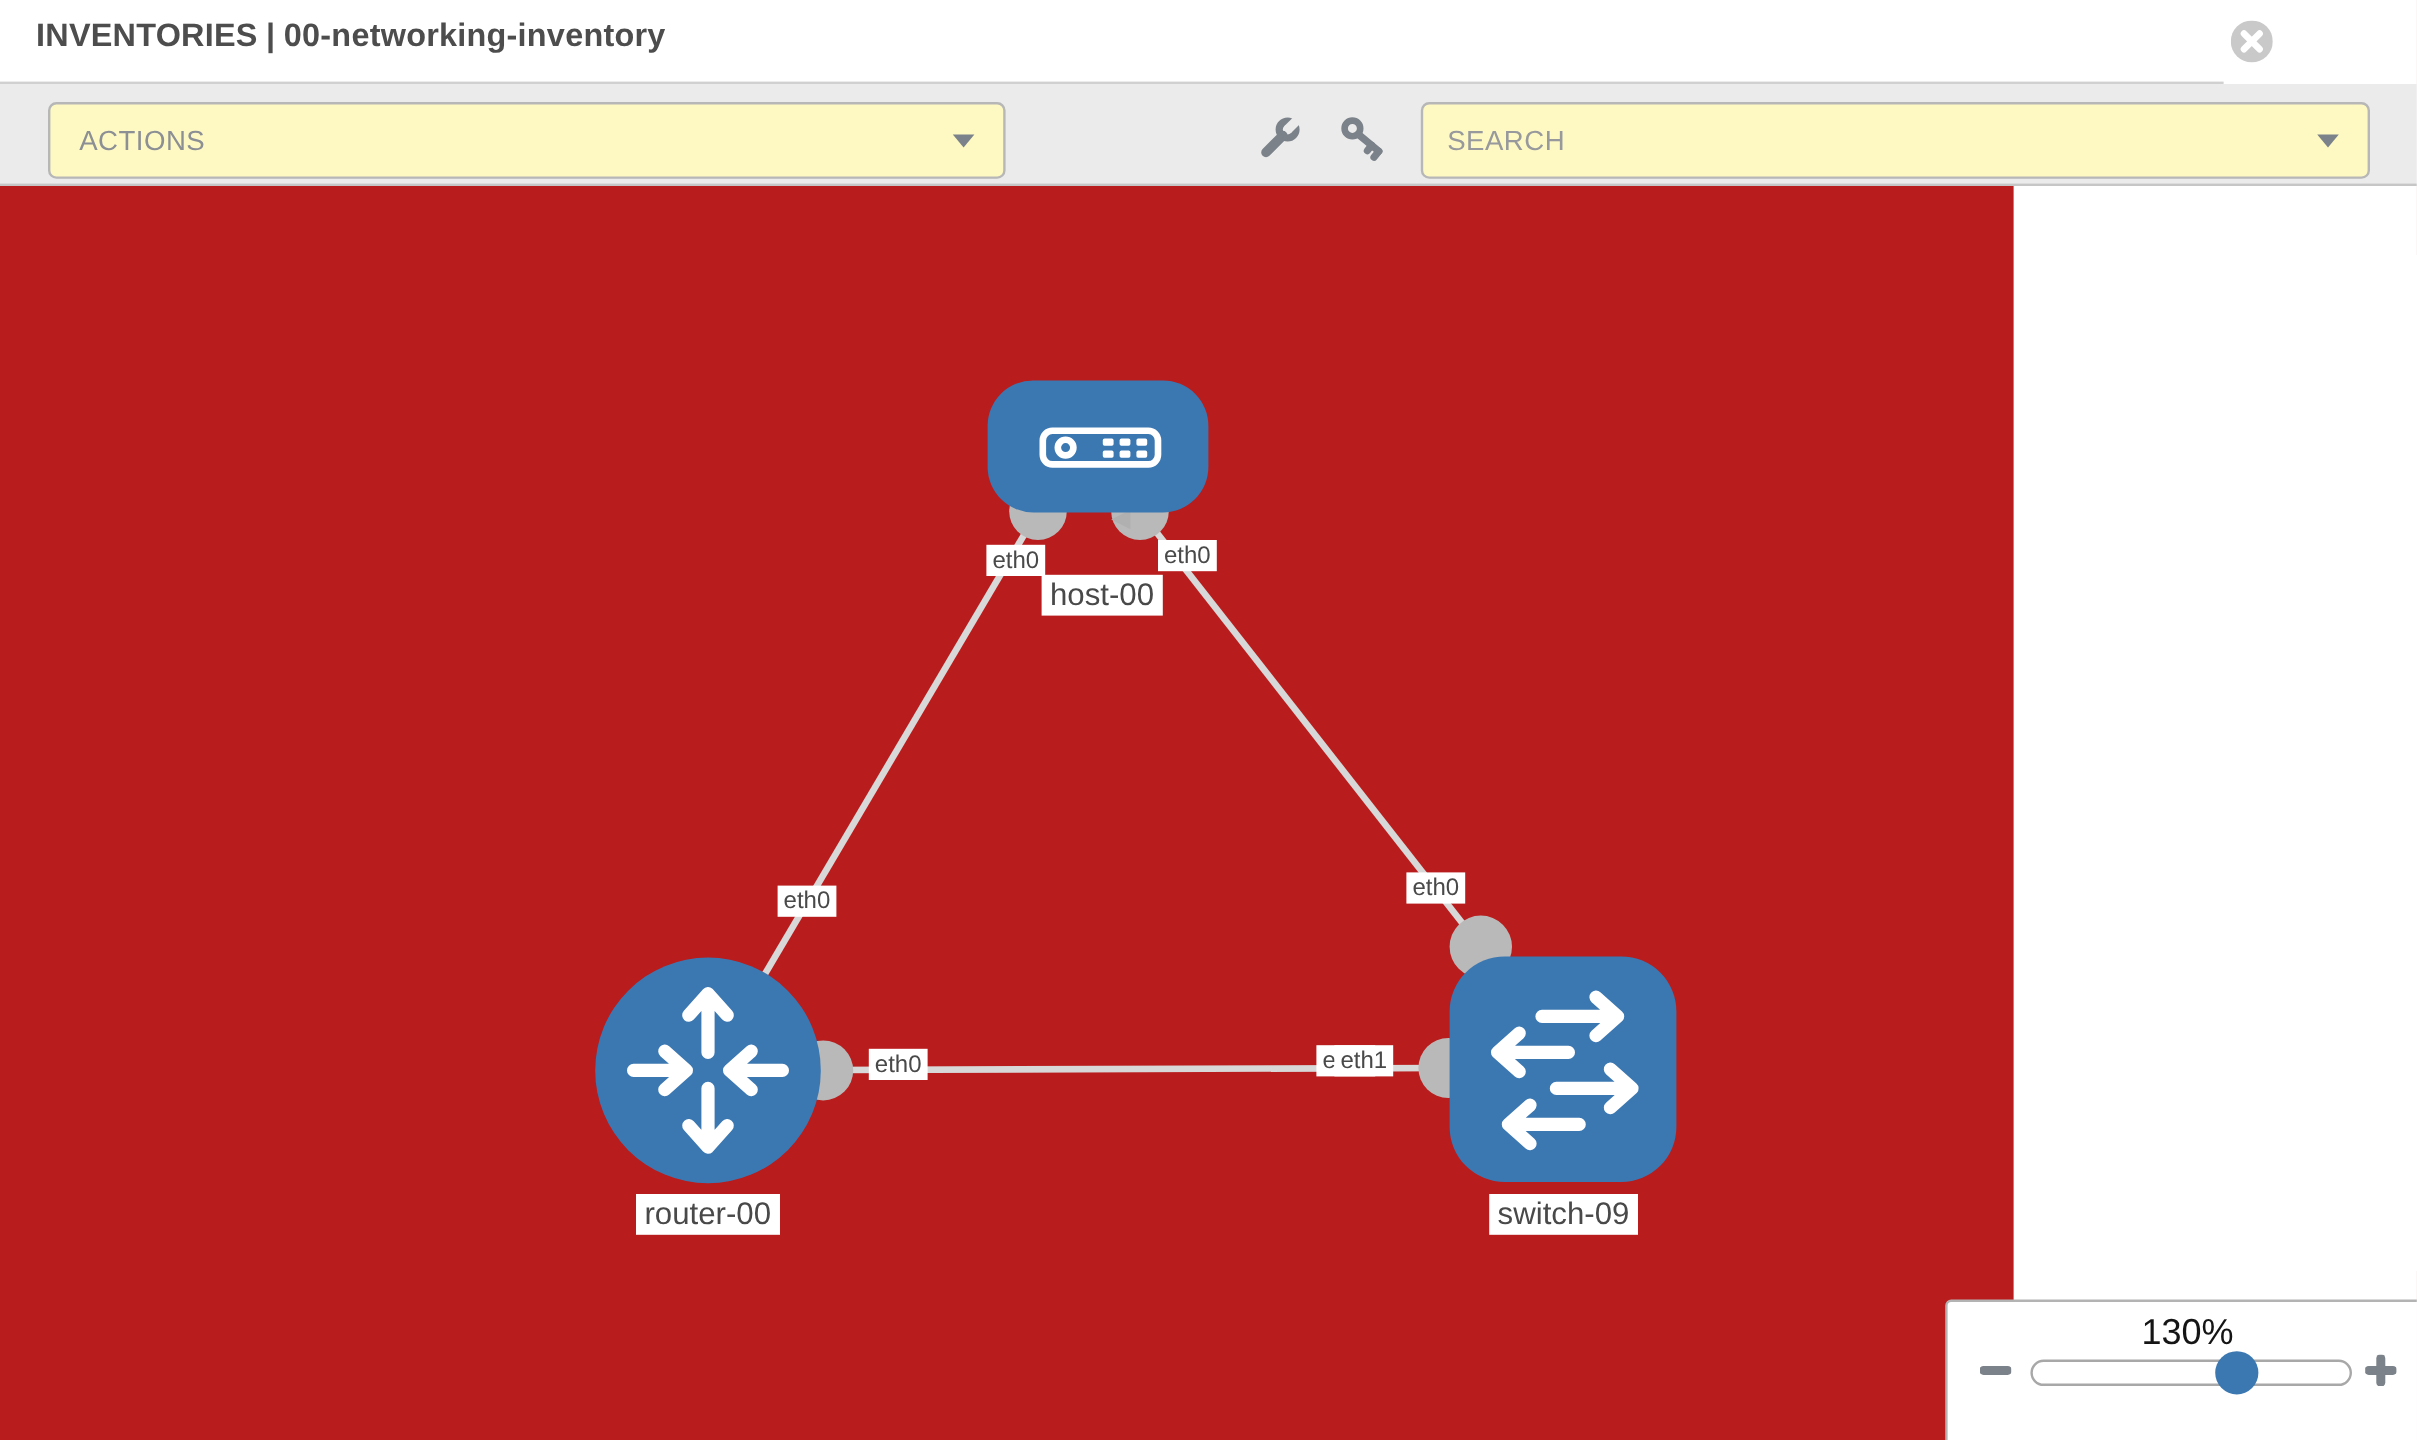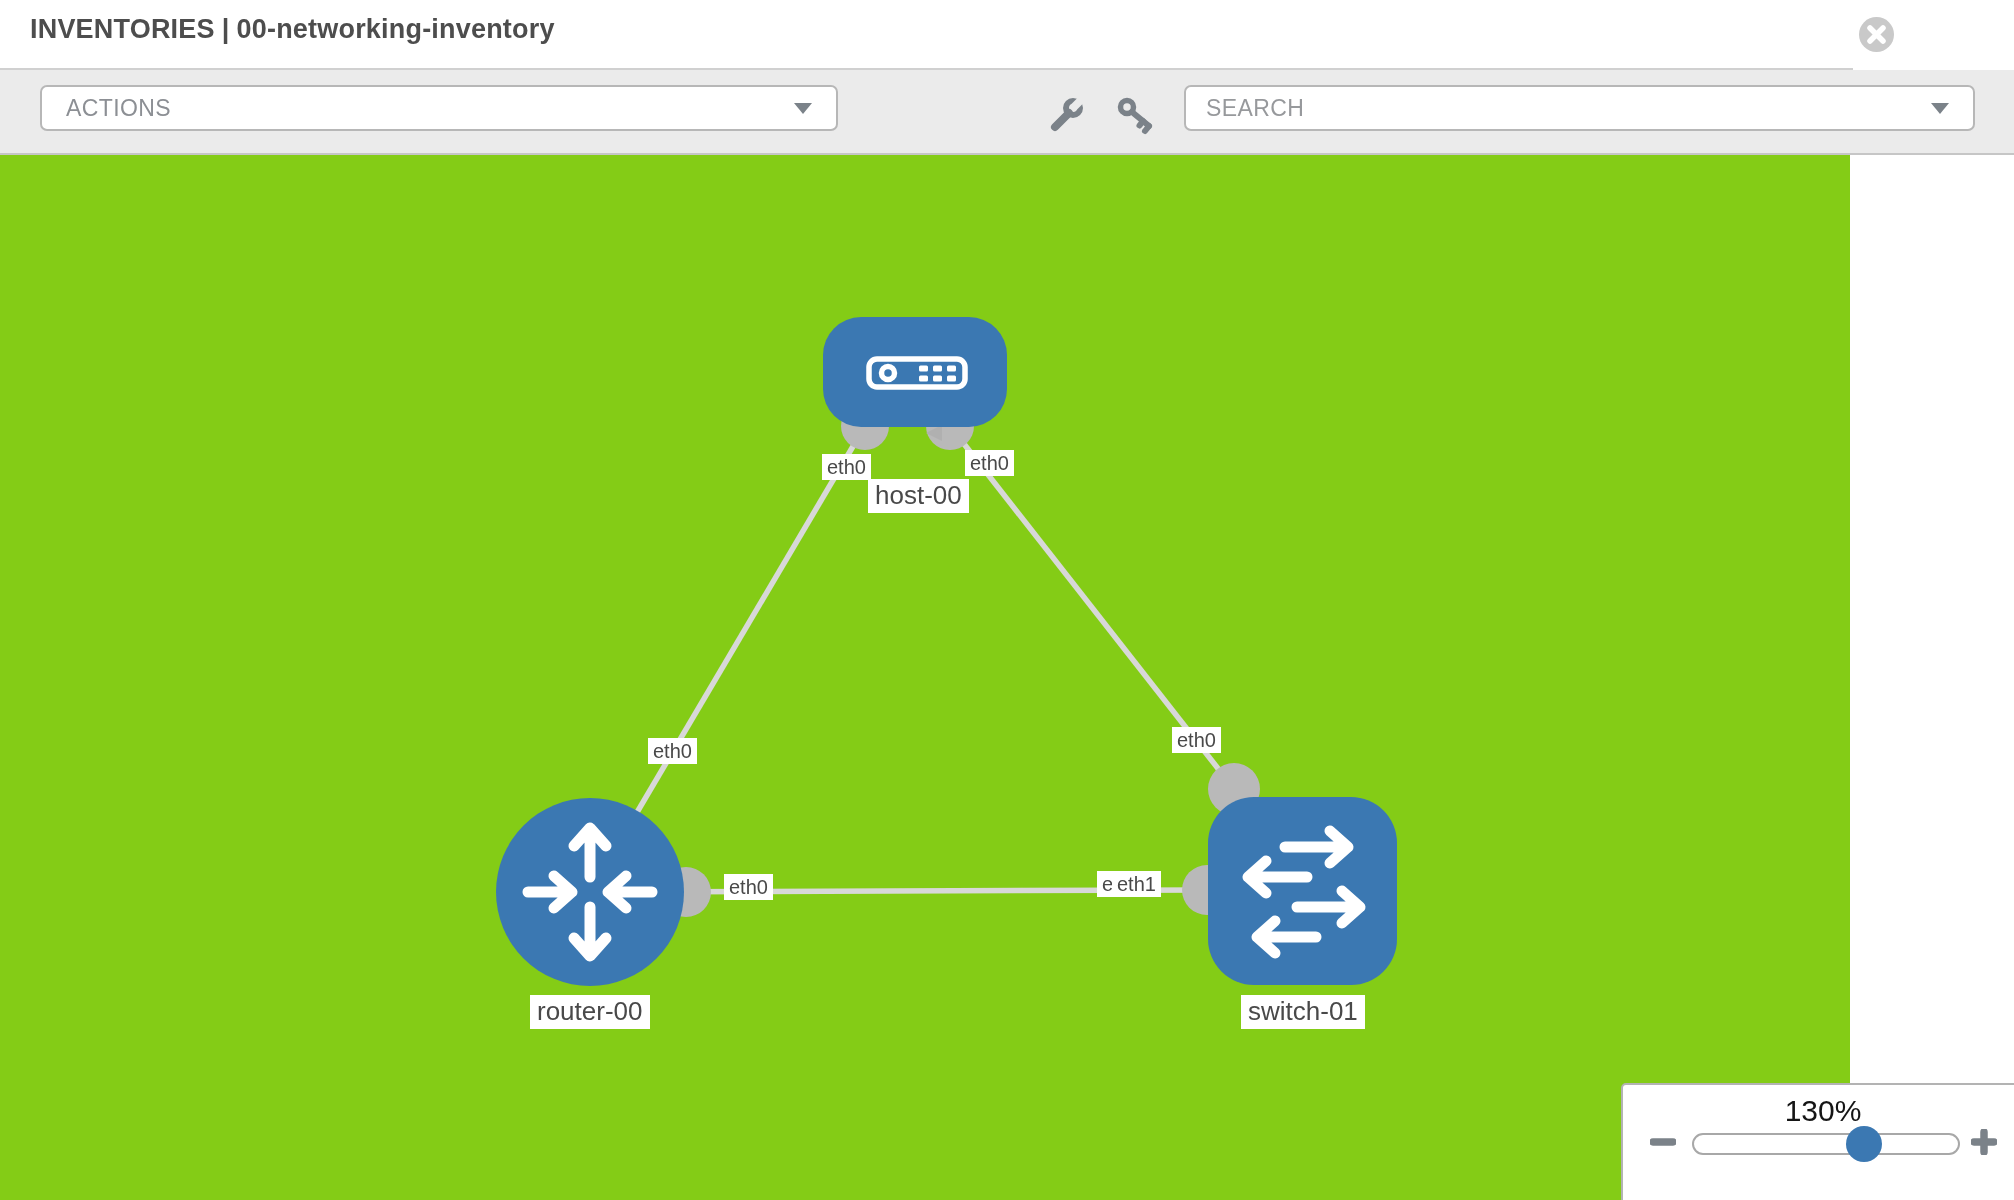--- a/index.html
+++ b/index.html
@@ -21,22 +21,22 @@
   .close-btn{
     position:absolute;left:1859px;top:17px;width:35px;height:35px;
     border:none;padding:0;background:transparent;cursor:pointer;
   }
   
   .toolbar{
     position:absolute;left:0;top:70px;width:2014px;height:83px;
     background:#ebebeb;border-bottom:2px solid #c6c6c6;
   }
   .dropdown{
-    position:absolute;top:15px;height:46px;box-sizing:border-box;
-    background:#ffffff;border:2px solid #b7b7b7;border-radius:7px;
+    position:absolute;top:15px;height:64px;box-sizing:border-box;
+    background:#fef9c3;border:2px solid #b7b7b7;border-radius:7px;
     display:flex;align-items:center;cursor:pointer;
   }
   .dropdown.actions{left:40px;width:798px;}
   .dropdown.search{left:1184px;width:791px;}
   .dd-text{
     padding-left:24px;font-size:23px;color:#8c8f94;letter-spacing:.4px;flex:1;
   }
   .dropdown.search input{
     flex:1;border:none;outline:none;background:transparent;
     padding-left:20px;font-size:23px;color:#555;letter-spacing:.4px;
@@ -49,22 +49,22 @@
     border-top:11px solid #7b8289;
   }
   .tool-btn{
     position:absolute;top:26px;width:40px;height:40px;border:none;
     background:transparent;padding:0;cursor:pointer;
   }
   .tool-btn.wrench{left:1046px;}
   .tool-btn.key{left:1116px;}
   
   .canvas{
-    position:absolute;left:0;top:155px;width:1850px;height:1045px;
-    background:#84cc16;
+    position:absolute;left:0;top:155px;width:1678px;height:1045px;
+    background:#b91c1c;
   }
   .canvas svg.graph{position:absolute;left:0;top:0;}
   .node-label,.port-label{
     position:absolute;background:#ffffff;color:#494949;white-space:nowrap;
   }
   .node-label{font-size:26px;padding:2px 7px;line-height:1.15;}
   .port-label{font-size:20px;padding:2px 5px;line-height:1.1;}
   
   .zoom-panel{
     position:absolute;left:1621px;top:1083px;width:420px;height:140px;
@@ -190,21 +190,21 @@
     <div class="port-label" style="left:822px;top:299px;">eth0</div>
     <div class="port-label" style="left:965px;top:295px;">eth0</div>
     <div class="port-label" style="left:648px;top:583px;">eth0</div>
     <div class="port-label" style="left:1172px;top:572px;">eth0</div>
     <div class="port-label" style="left:724px;top:719px;">eth0</div>
     <div class="port-label" style="left:1097px;top:716px;">eth0</div>
     <div class="port-label" style="left:1112px;top:716px;">eth1</div>
 
     <div class="node-label" style="left:868px;top:285px;margin-top:39px;">host-00</div>
     <div class="node-label" style="left:530px;top:840px;">router-00</div>
-    <div class="node-label" style="left:1241px;top:840px;">switch-01</div>
+    <div class="node-label" style="left:1241px;top:840px;">switch-09</div>
   </div>
 
   <div class="zoom-panel">
     <div class="zoom-level">130%</div>
     <button class="zoom-btn minus">
       <svg width="26" height="26" viewBox="0 0 26 26">
         <line x1="3" y1="13" x2="23" y2="13" stroke="#7b8289" stroke-width="7.5" stroke-linecap="round"></line>
       </svg>
     </button>
     <div class="zoom-track">

